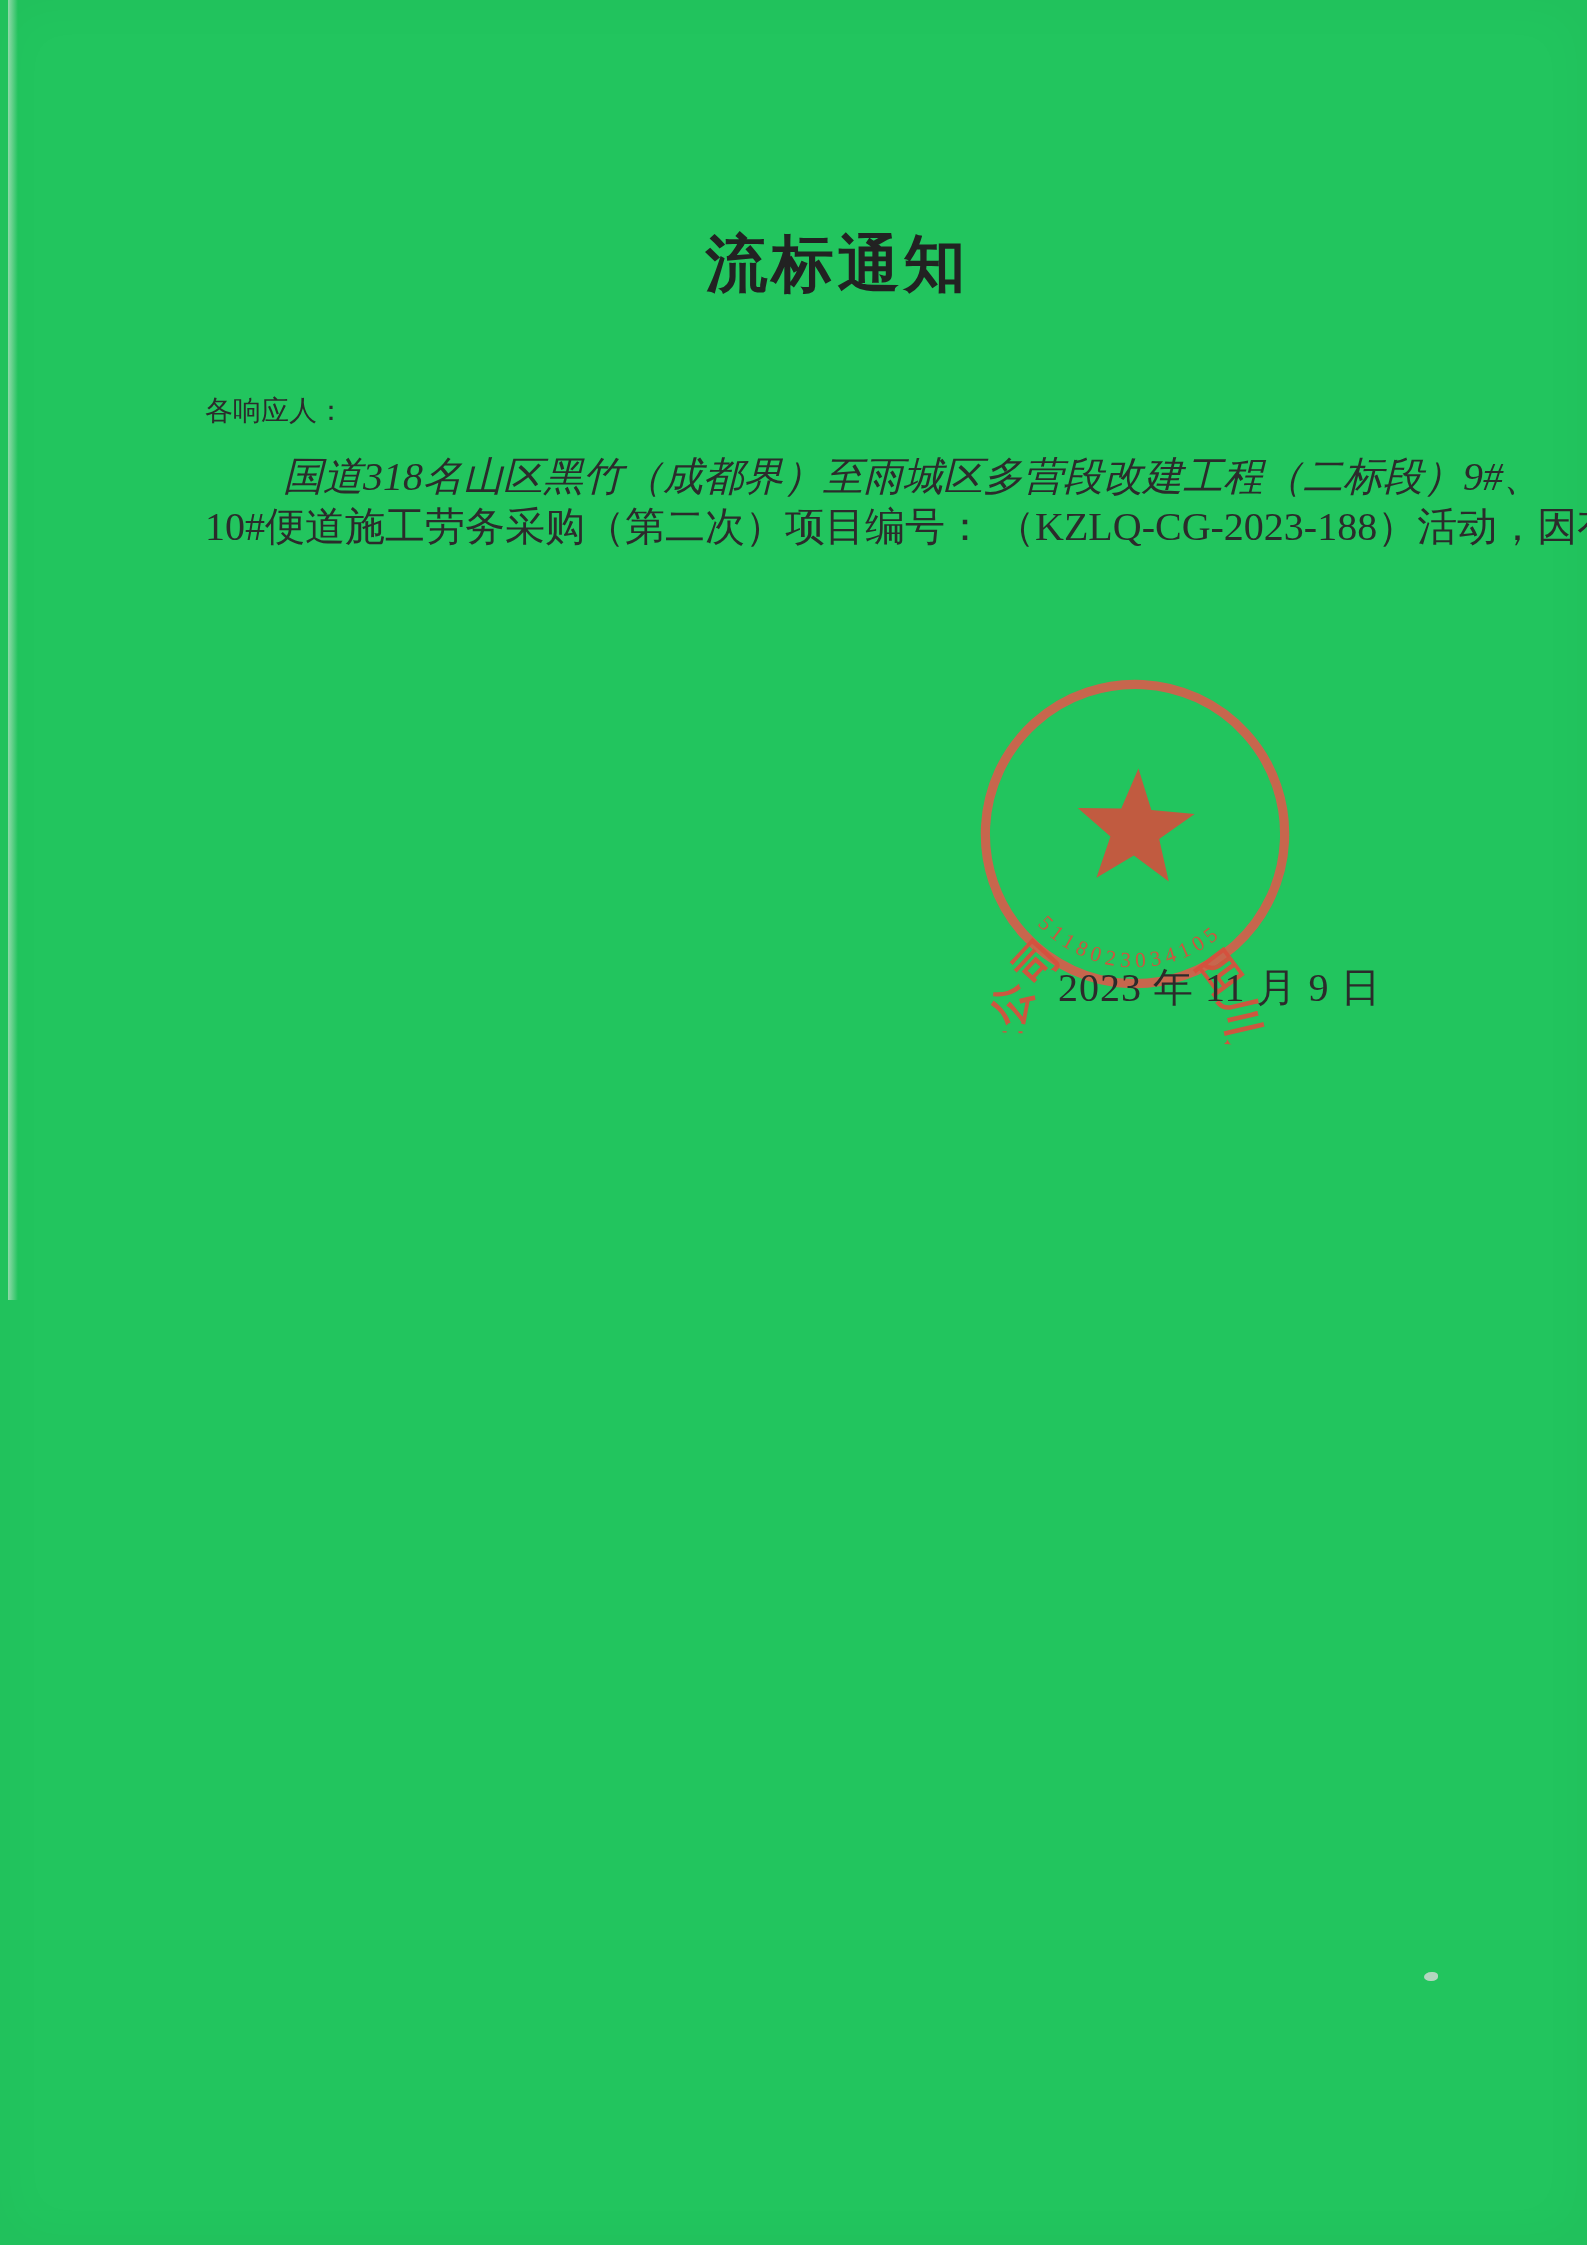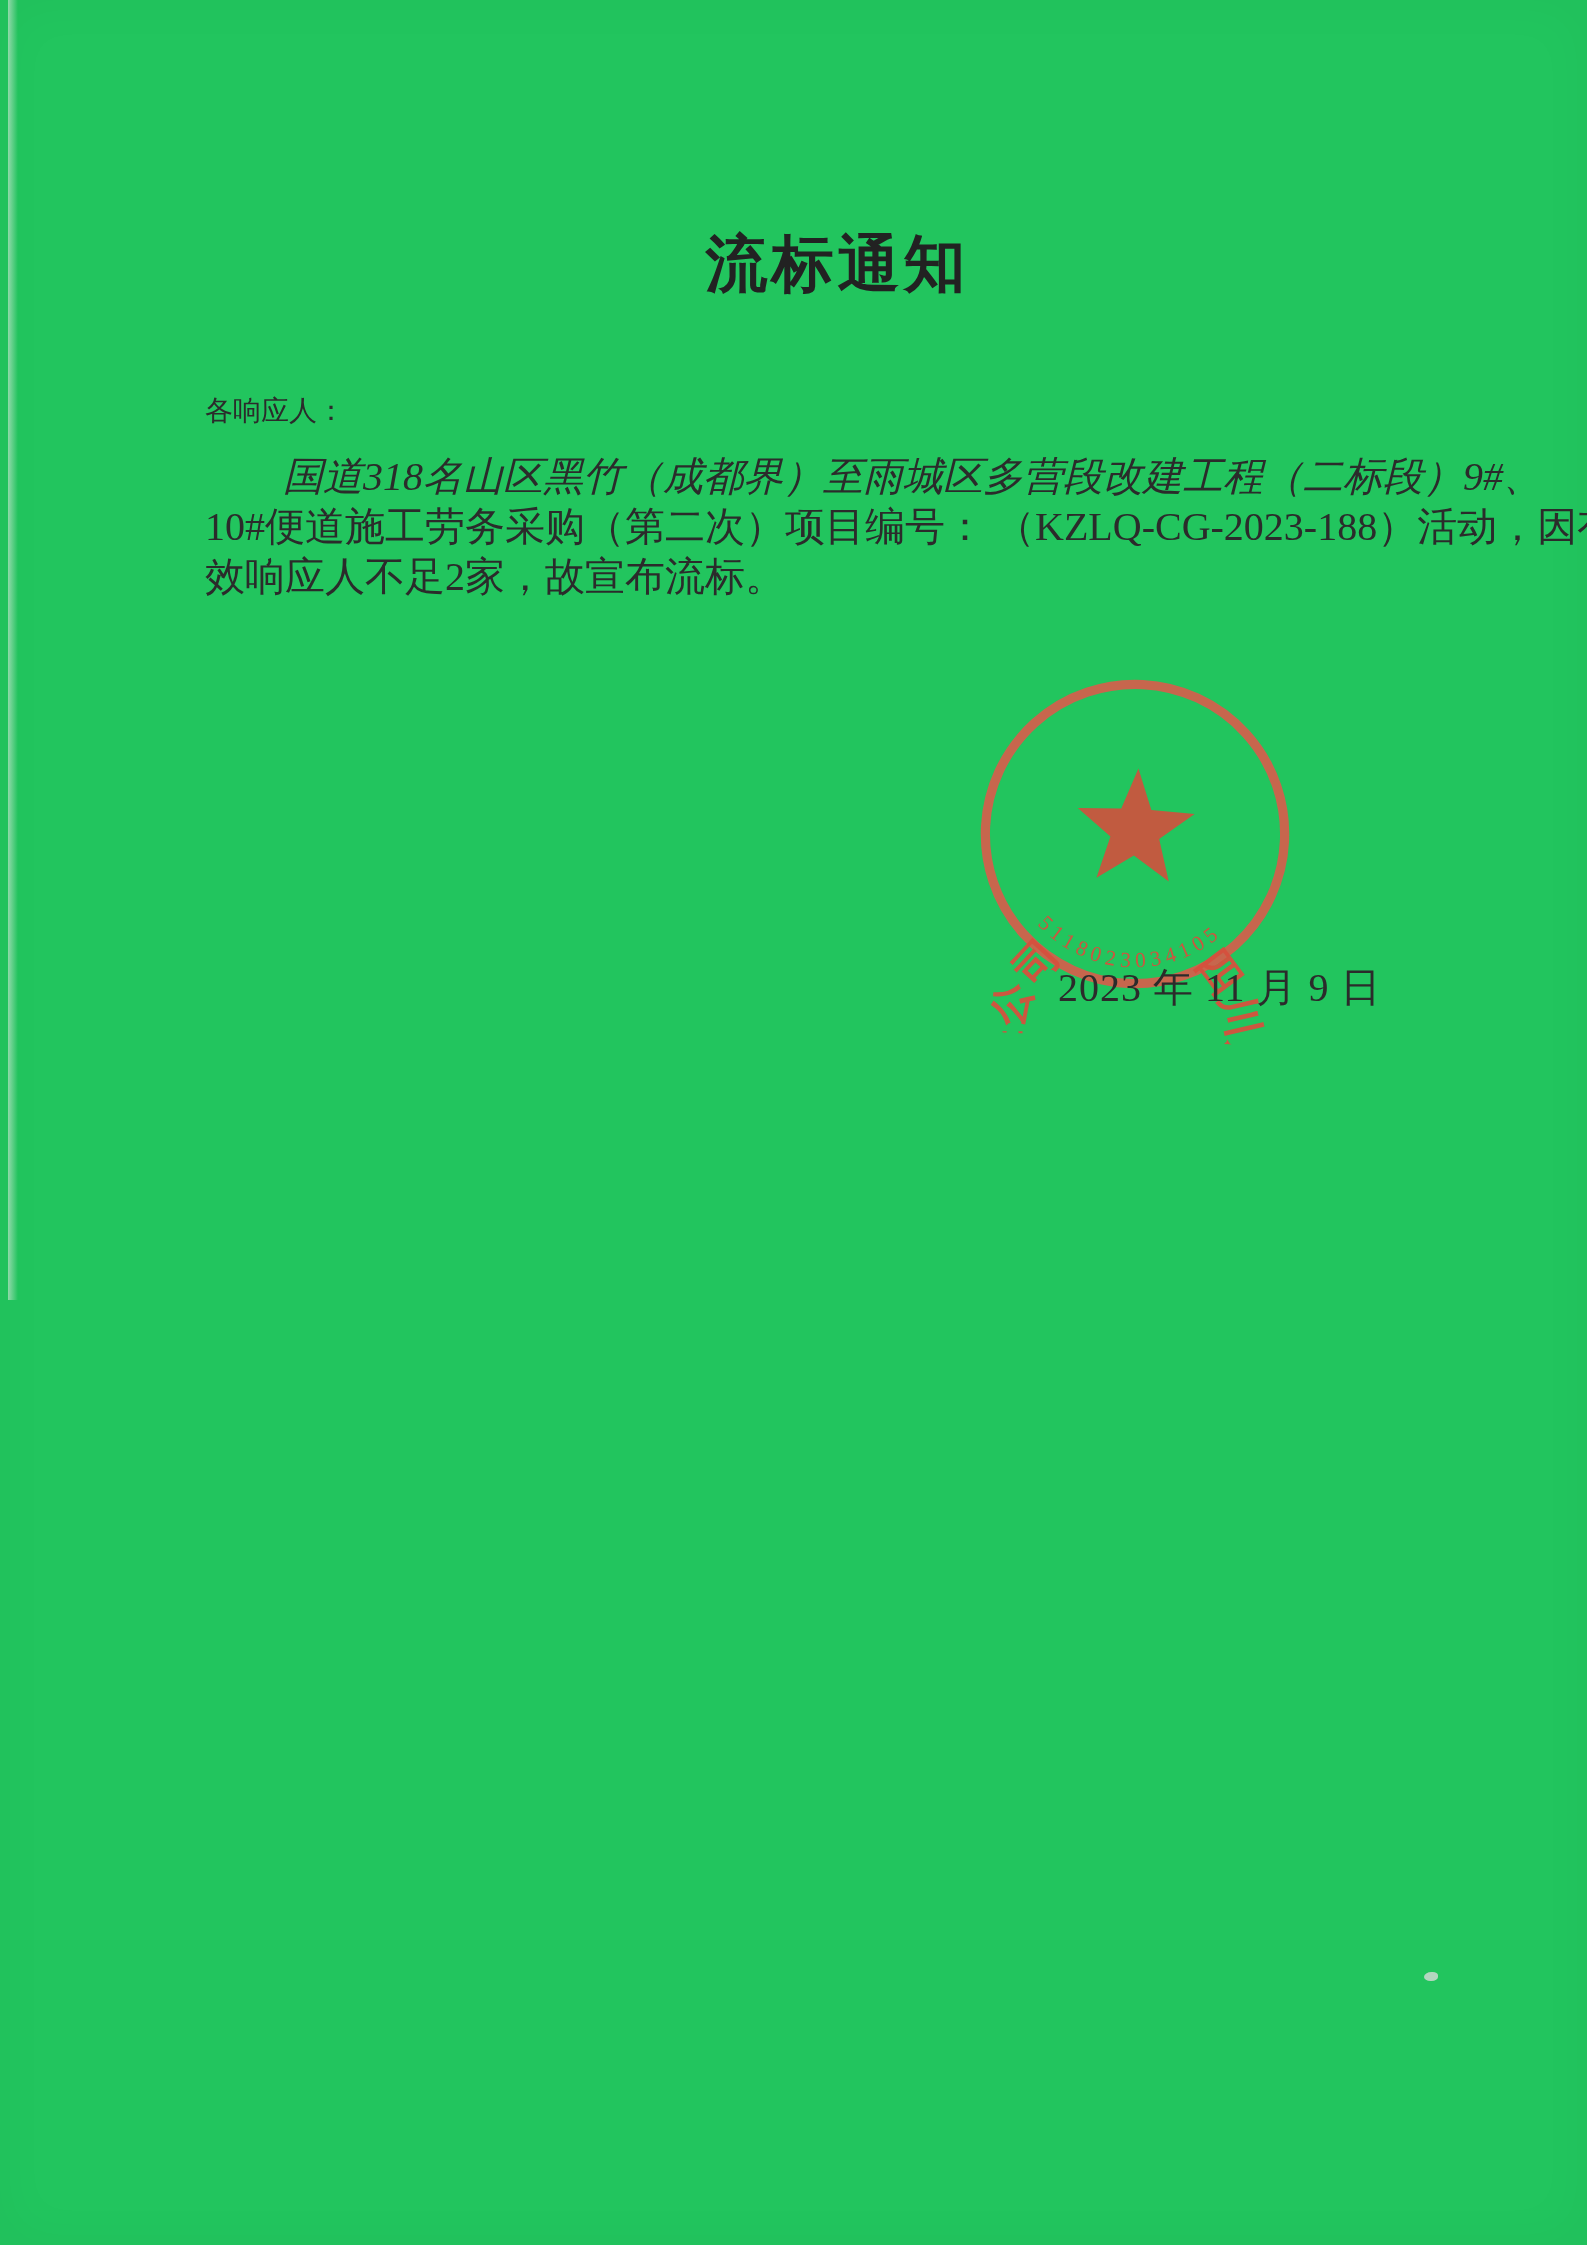--- a/index.html
+++ b/index.html
@@ -65,21 +65,20 @@
 
   <div class="scan-edge"></div>
 
   <div class="doc-title">流标通知</div>
 
   <div class="salutation">各响应人：</div>
 
   <div class="body-para">
     <div class="body-line indent">国道318名山区黑竹（成都界）至雨城区多营段改建工程（二标段）9#、</div>
     <div class="body-line">10#便道施工劳务采购（第二次）项目编号： （KZLQ-CG-2023-188）活动，因有</div>
-    <div class="body-line">效响应人不足2家，故宣布流标。</div>
   </div>
 
   <svg class="seal" viewBox="0 0 400 400" xmlns="http://www.w3.org/2000/svg">
     <defs>
       <path id="sealTopArc" d="M 200 302 A 102 102 0 1 1 199.9 302" fill="none"></path>
       <path id="sealBottomArc" d="M 93.5 274.6 A 130 130 0 0 0 306.5 274.6" fill="none"></path>
     </defs>
     <circle cx="200" cy="200" r="146" fill="none" stroke="#e5564a" stroke-width="9" stroke-opacity="0.92"></circle>
     <polygon points="200,136 214.7,175.8 257.1,177.5 223.8,203.7 235.3,244.5 200,221 164.7,244.5 176.2,203.7 142.9,177.5 185.3,175.8" fill="#e2453a" fill-opacity="0.9"></polygon>
     <text font-size="42" font-weight="600" fill="#e5473b" fill-opacity="0.95">

